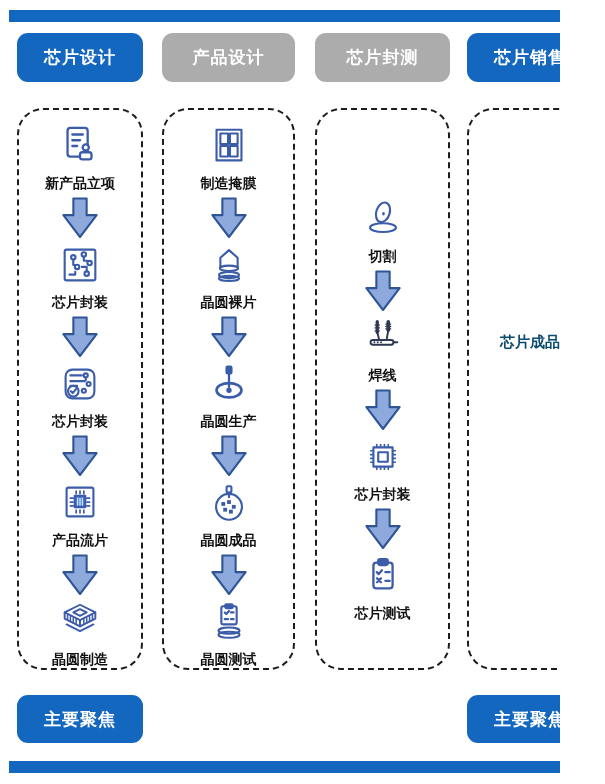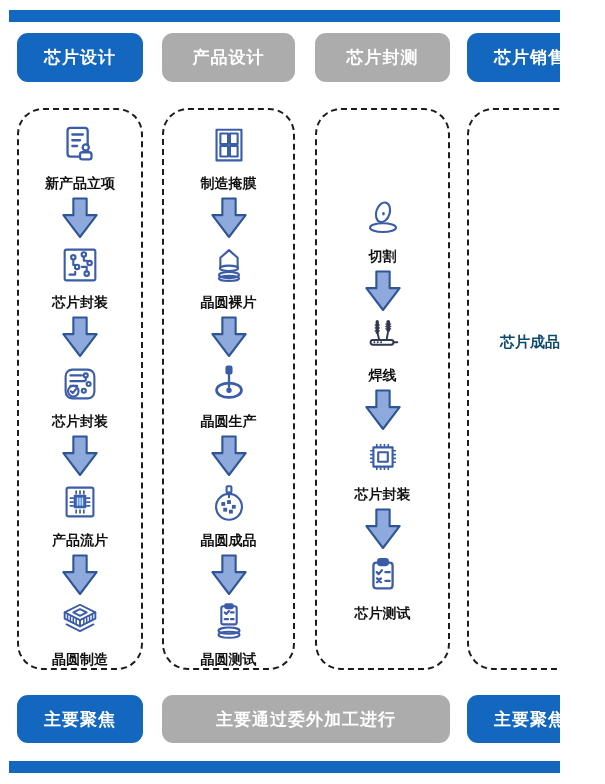--- a/index.html
+++ b/index.html
@@ -301,23 +301,20 @@
     <div class="step-label">芯片测试</div>
   </div>
 
   <div class="col col4">
     <div class="brand-label">芯片成品</div>
   </div>
 
   <div class="pill ftr blue" style="left:17px;width:126px;">
       <span>主要聚焦</span>
     </div>
-  <div class="pill ftr gray" style="left:162px;width:288px;">
-      <span>主要通过委外加工进行</span>
-    </div>
   <div class="pill ftr blue" style="left:467px;width:126px;">
       <span>主要聚焦</span>
     </div>
 
   <div class="harrow bottom">
     <svg viewBox="0 0 590 22">
       <rect x="1" y="5" width="562" height="12" fill="#1467be"></rect>
       <polygon points="558,0 589,11 558,22" fill="#1467be"></polygon>
     </svg>
   </div>

